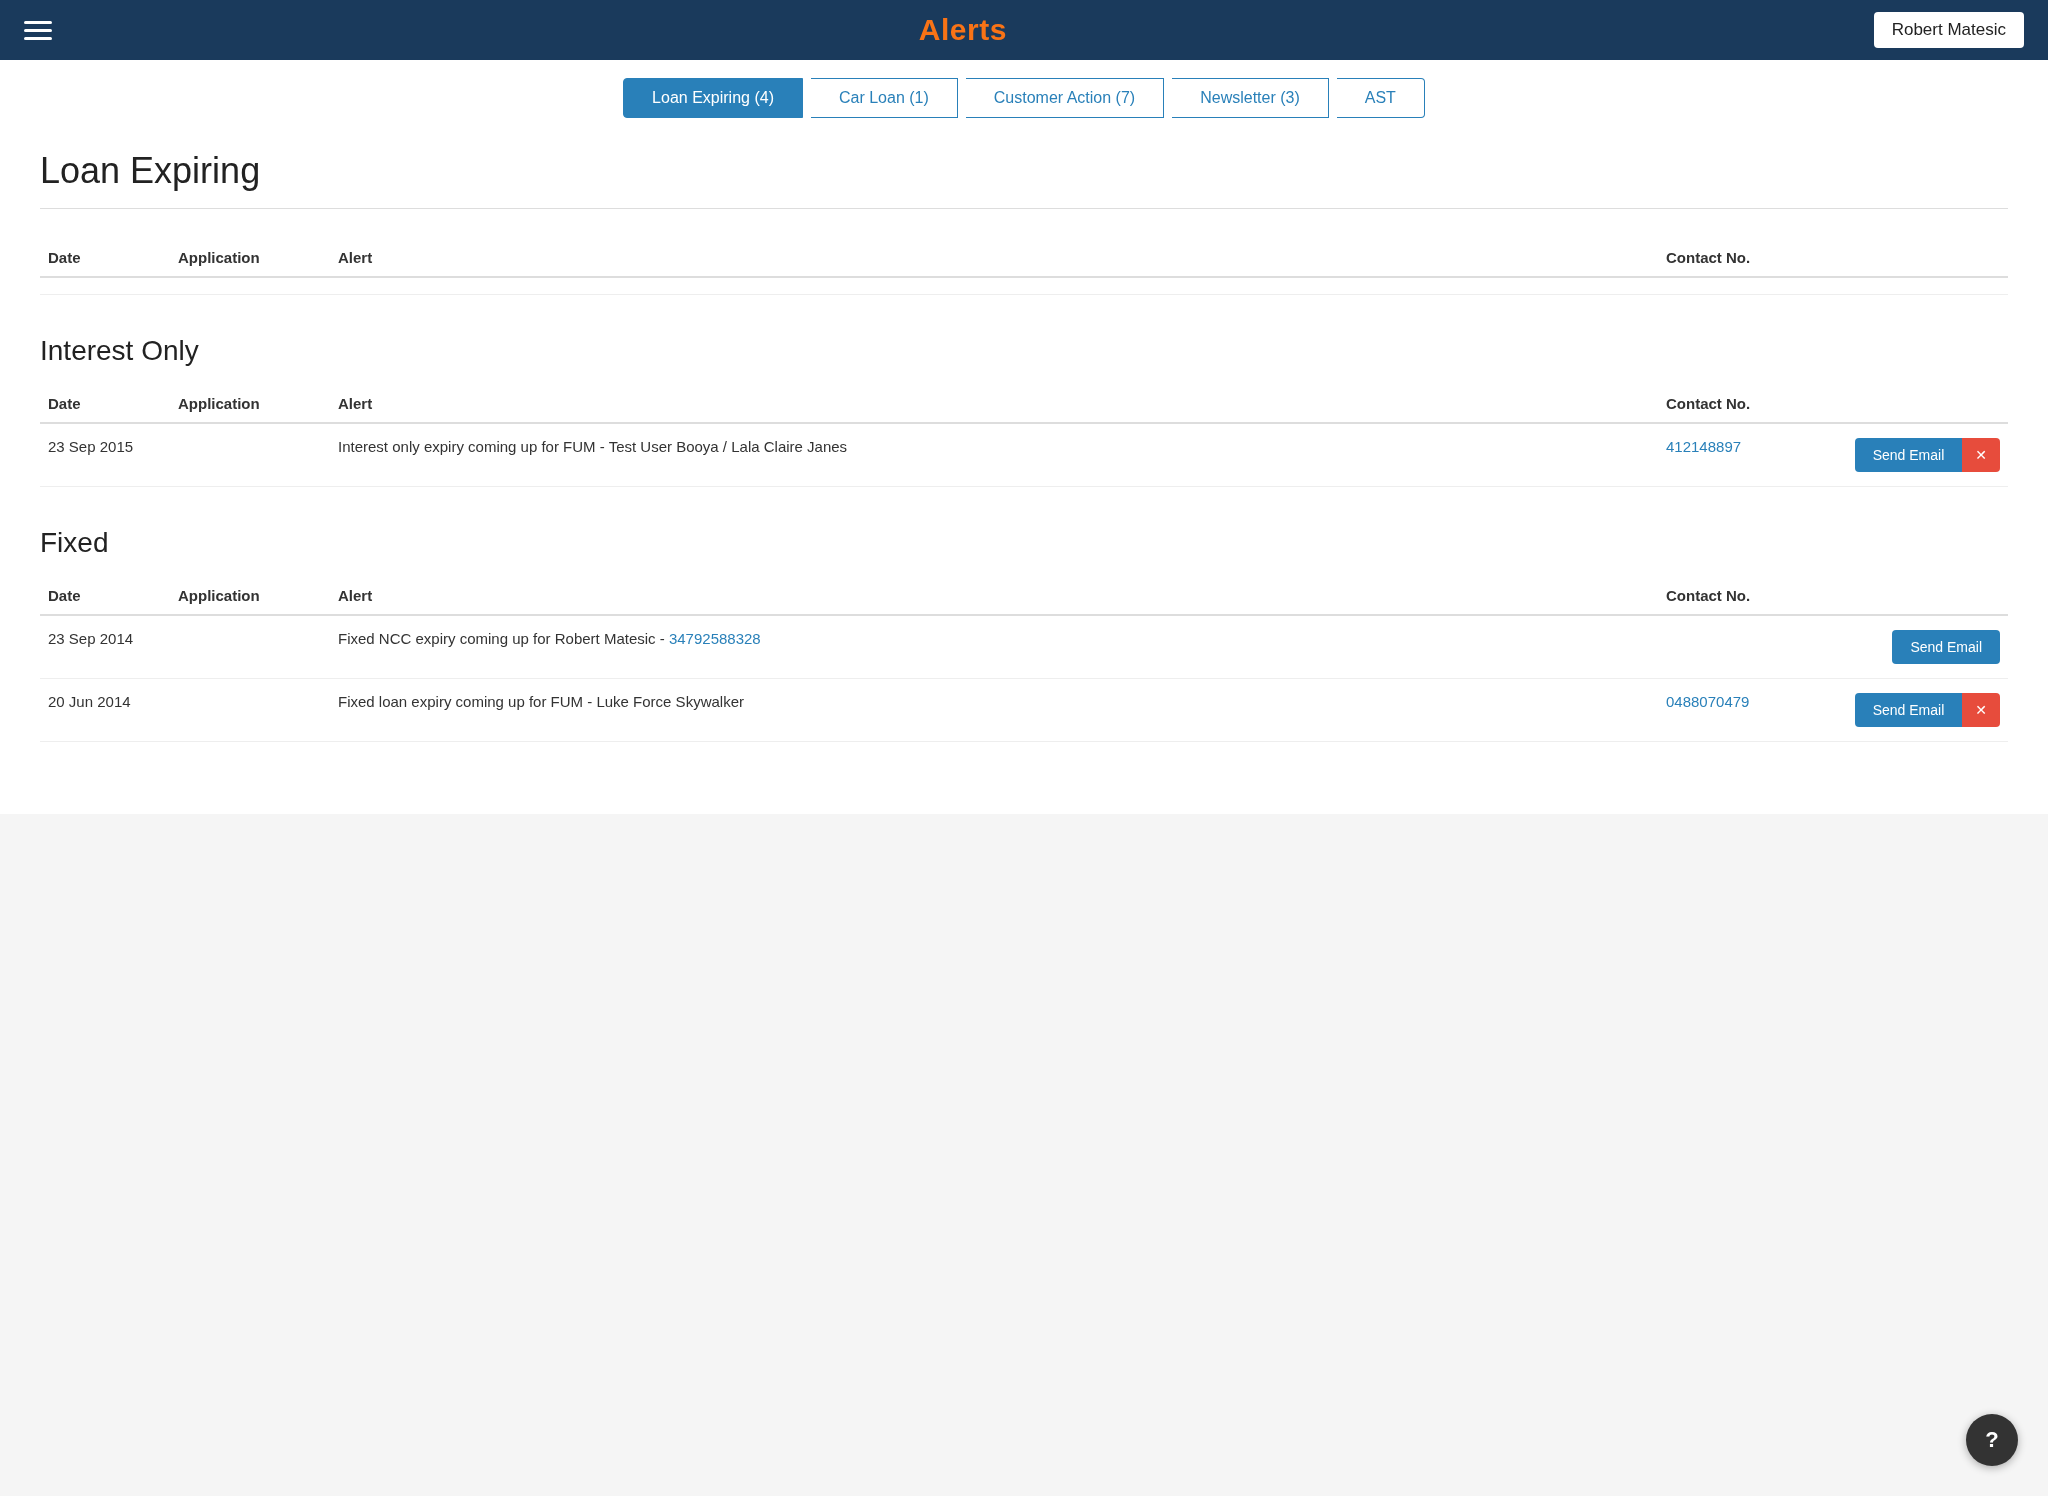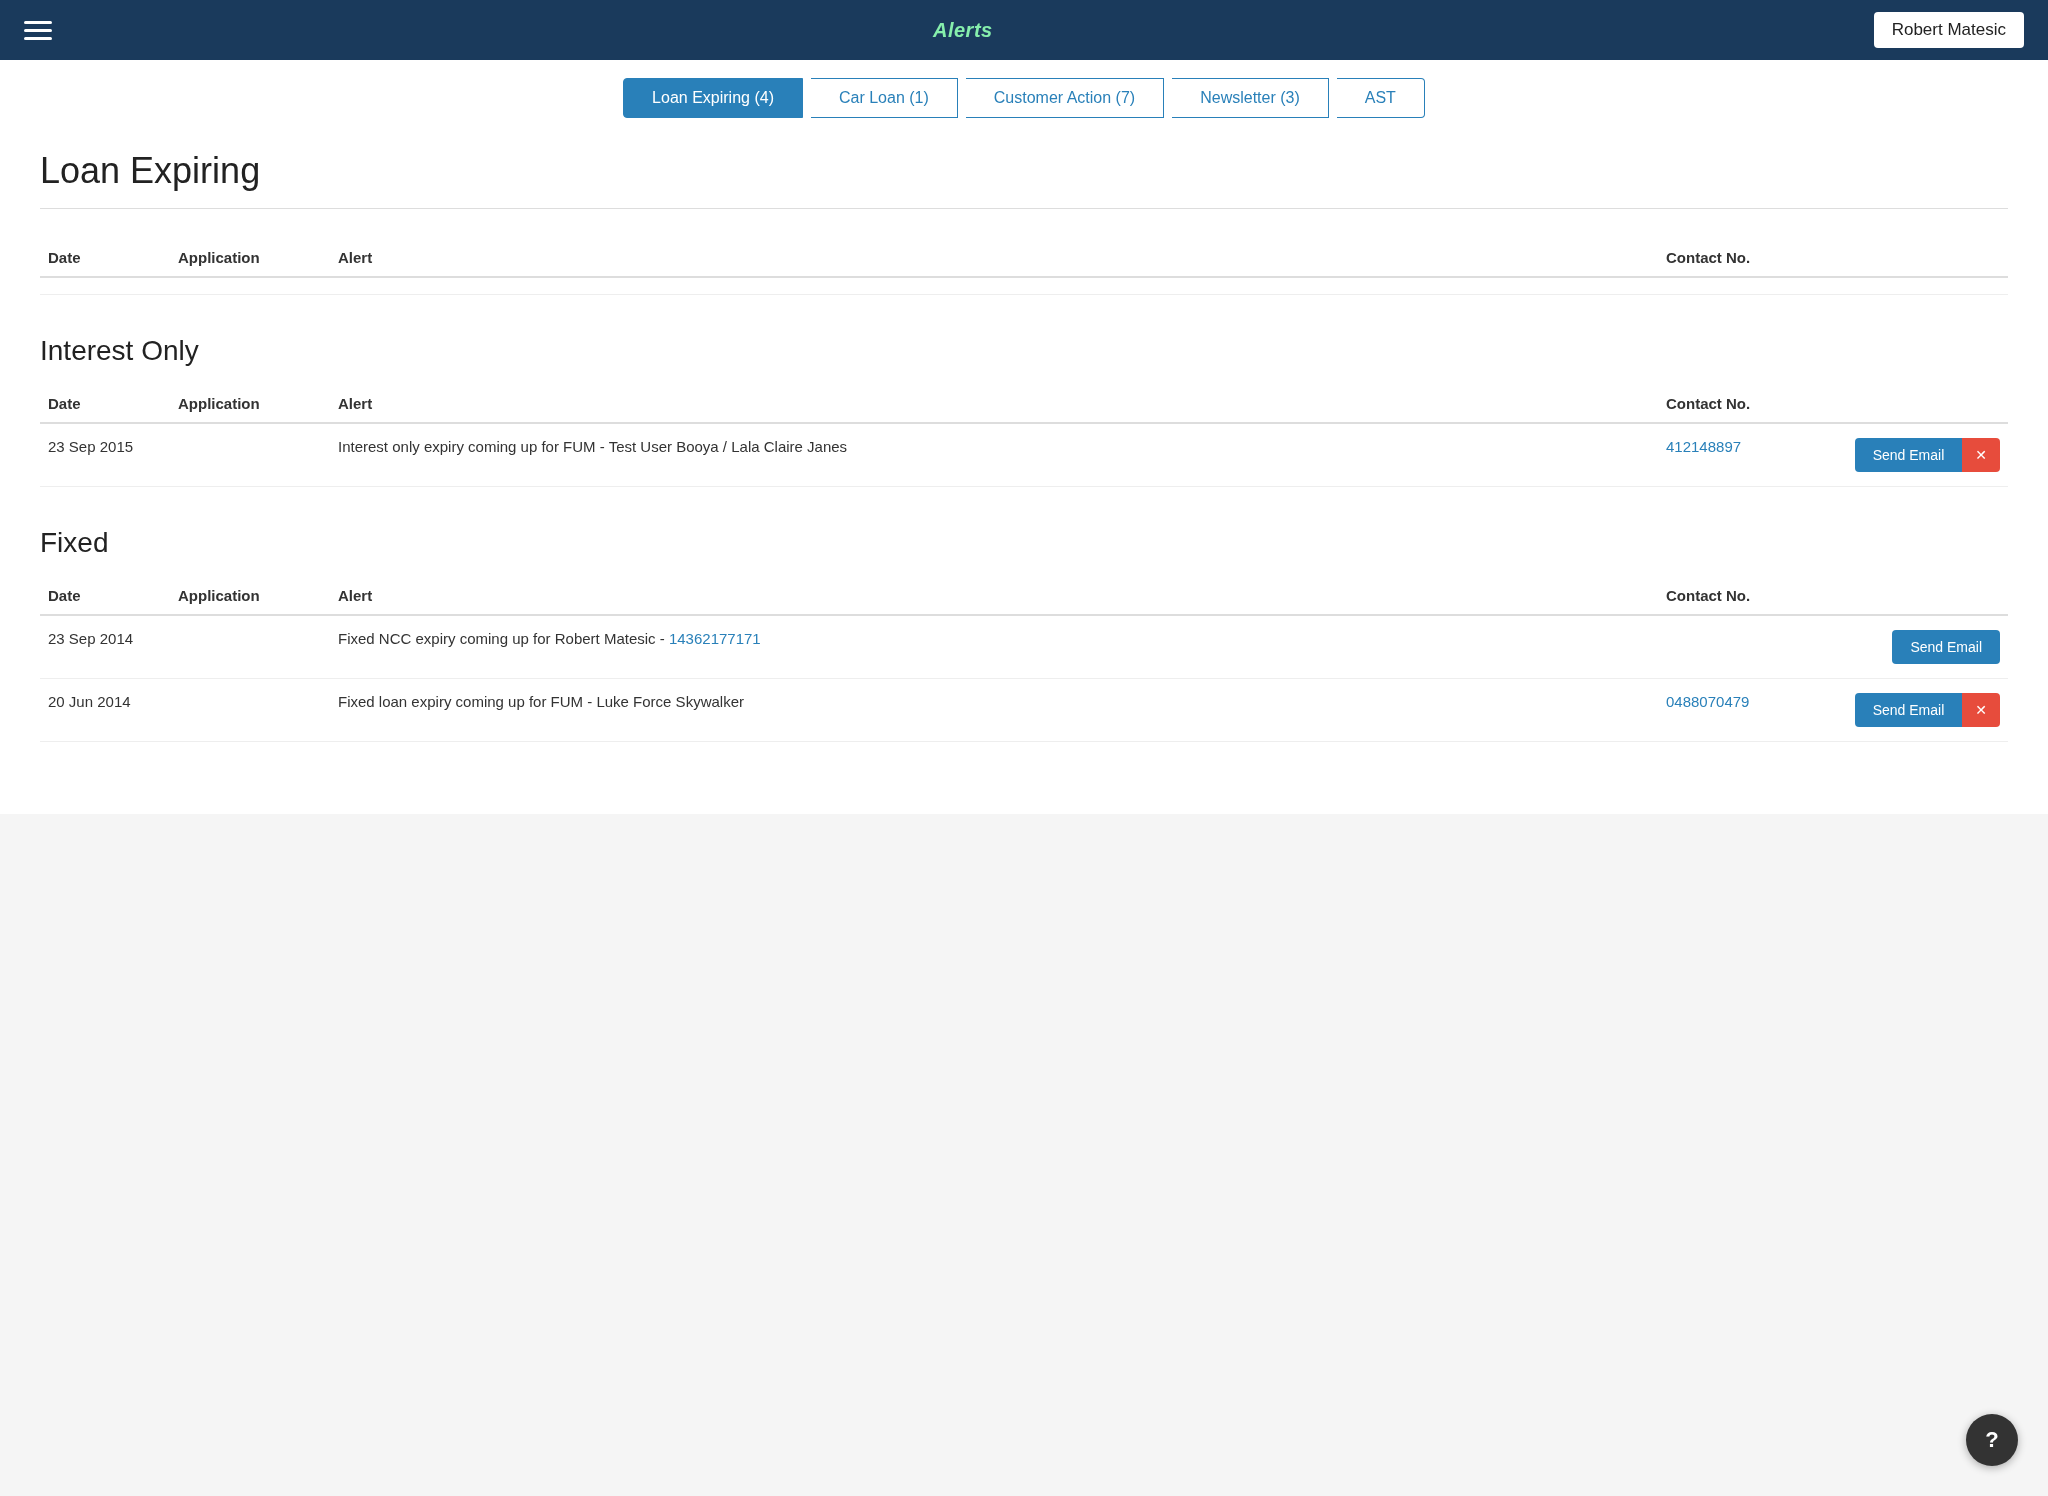--- a/index.html
+++ b/index.html
@@ -9,21 +9,21 @@
     .header {
       background: #1a3a5c;
       display: flex;
       align-items: center;
       justify-content: space-between;
       padding: 0 24px;
       height: 60px;
     }
     .hamburger { display: flex; flex-direction: column; gap: 5px; cursor: pointer; }
     .hamburger span { display: block; width: 28px; height: 3px; background: white; border-radius: 2px; }
-    .header-title { color: #86efac; font-size: 20px; font-weight: 600; letter-spacing: 0.5px; font-style: italic; }
+    .header-title { color: #f97316; font-size: 30px; font-weight: 600; letter-spacing: 0.5px; }
     .user-badge { background: white; border-radius: 4px; padding: 8px 18px; font-size: 17px; font-weight: 500; color: #222; }
 
     
     .tabs-bar { background: white; display: flex; justify-content: center; padding: 18px 0 0 0; border-bottom: none; }
     .tabs { display: flex; gap: 8px; }
     .tab {
       padding: 10px 28px;
       font-size: 16px;
       border: 1px solid #2980b9;
       color: #2980b9;
@@ -208,21 +208,21 @@
           <th class="col-alert">Alert</th>
           <th class="col-contact">Contact No.</th>
           <th class="col-action"></th>
         </tr>
       </thead>
       <tbody>
         <tr>
           <td class="col-date">23 Sep 2014</td>
           <td class="col-app"></td>
           <td class="col-alert">
-            Fixed NCC expiry coming up for Robert Matesic - <a class="link" href="#">14362177171</a>
+            Fixed NCC expiry coming up for Robert Matesic - <a class="link" href="#">34792588328</a>
           </td>
           <td class="col-contact"></td>
           <td class="col-action">
             <div class="action-group">
               <button class="btn-send-only">Send Email</button>
             </div>
           </td>
         </tr>
         <tr>
           <td class="col-date">20 Jun 2014</td>

